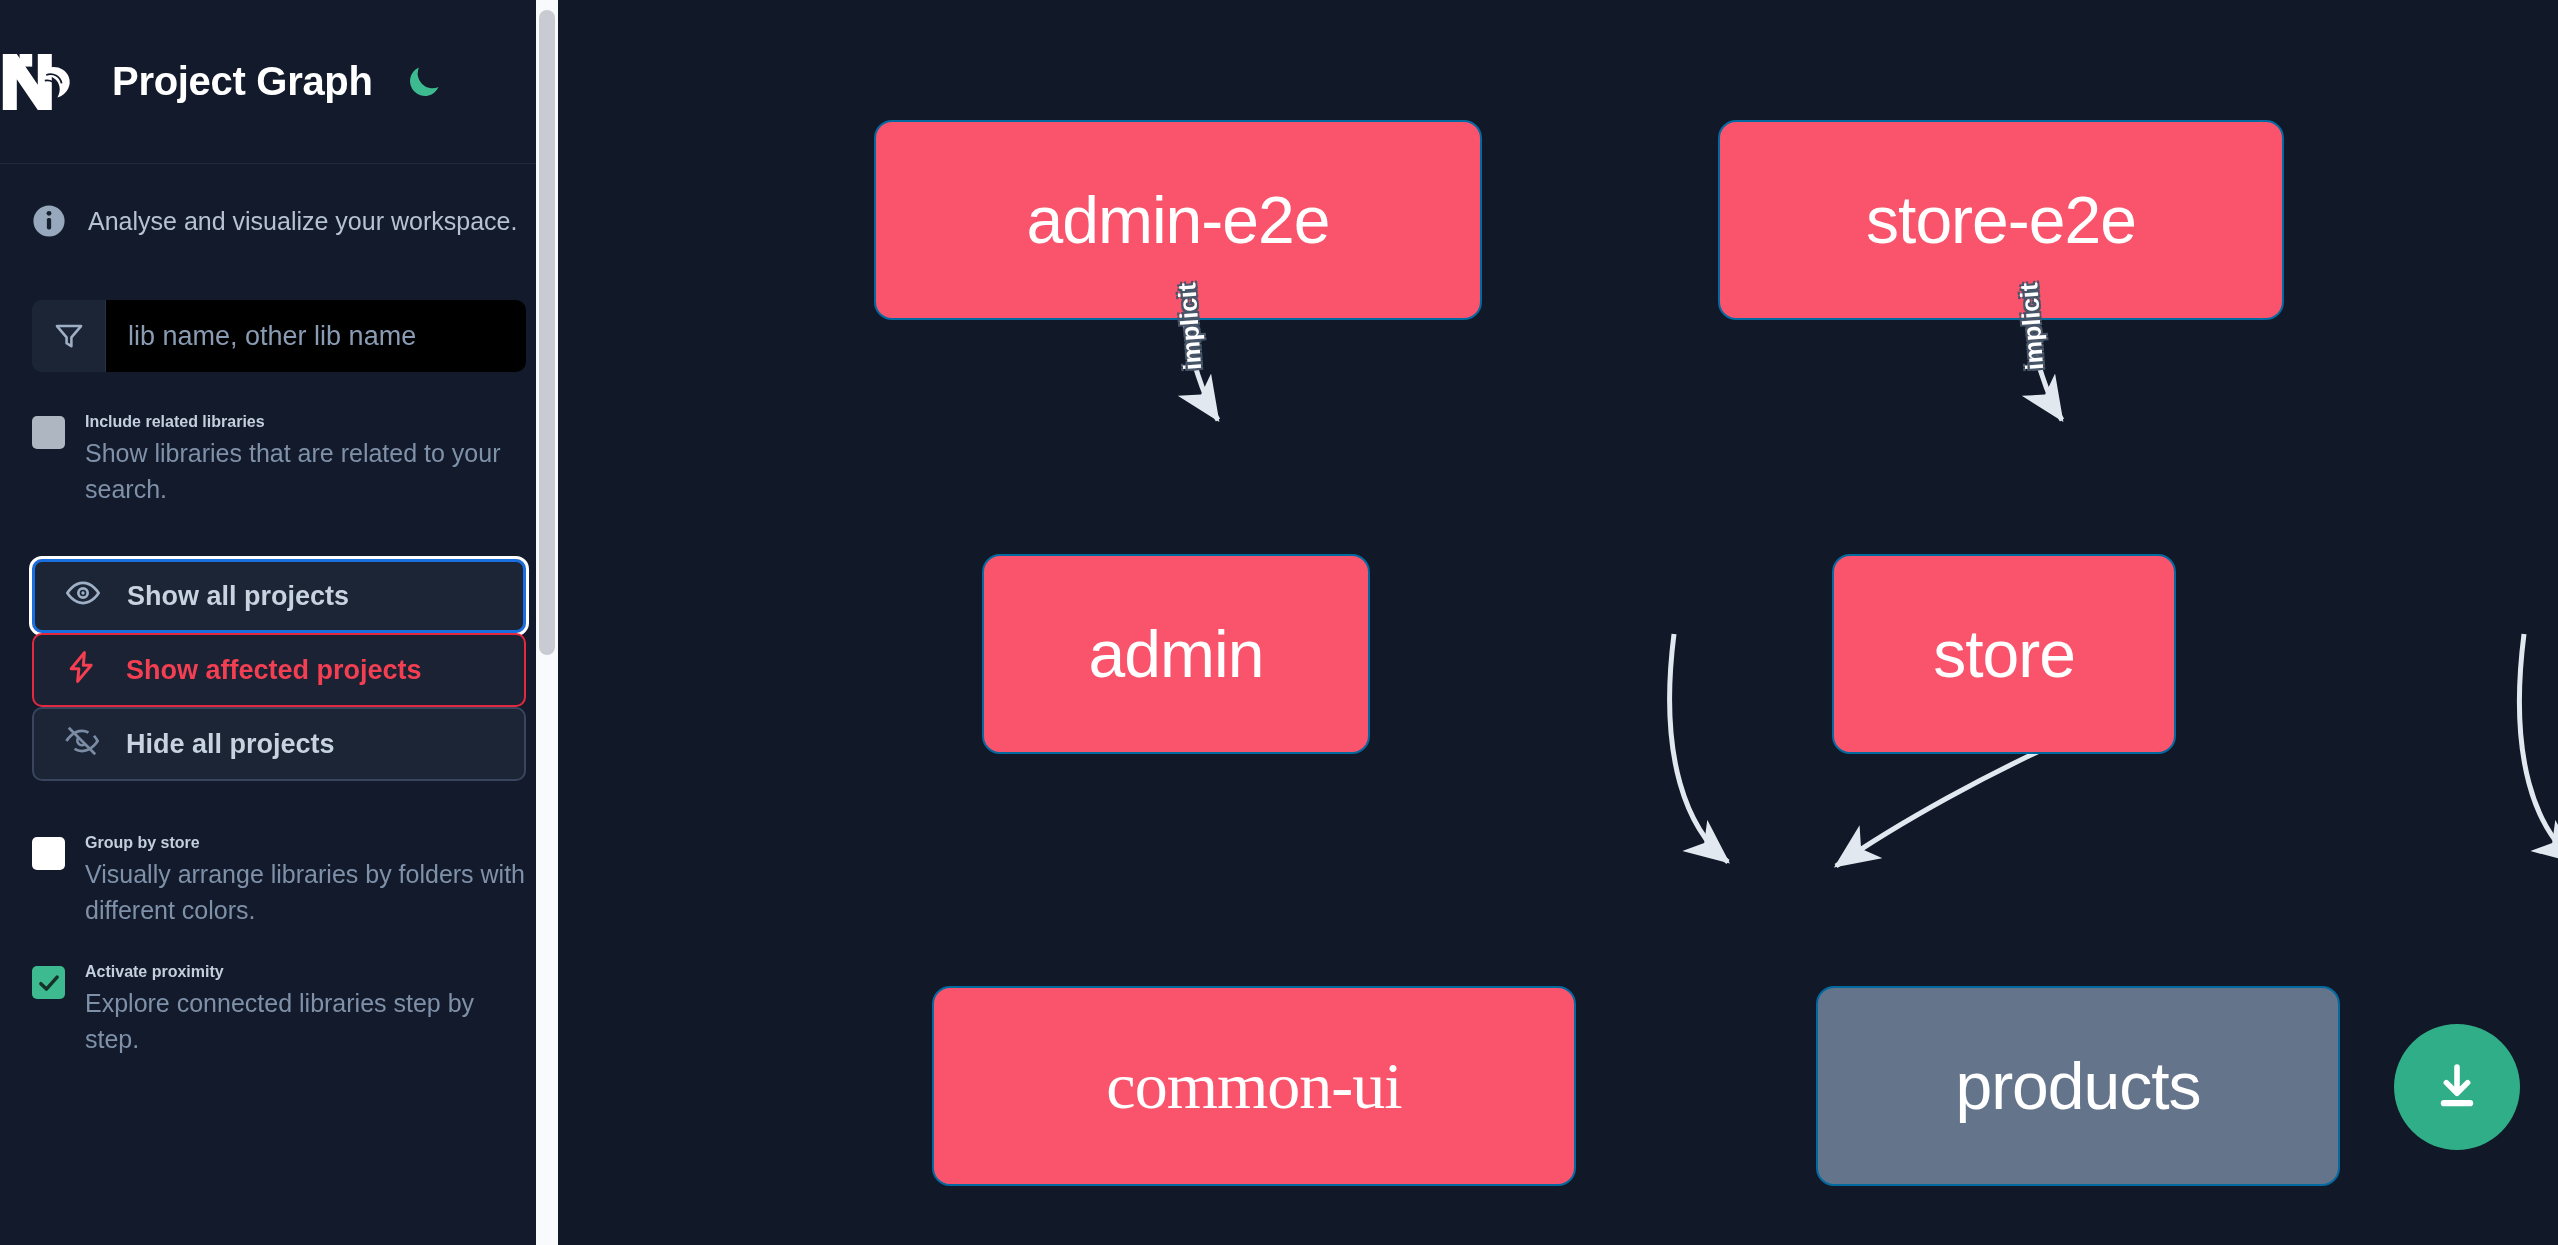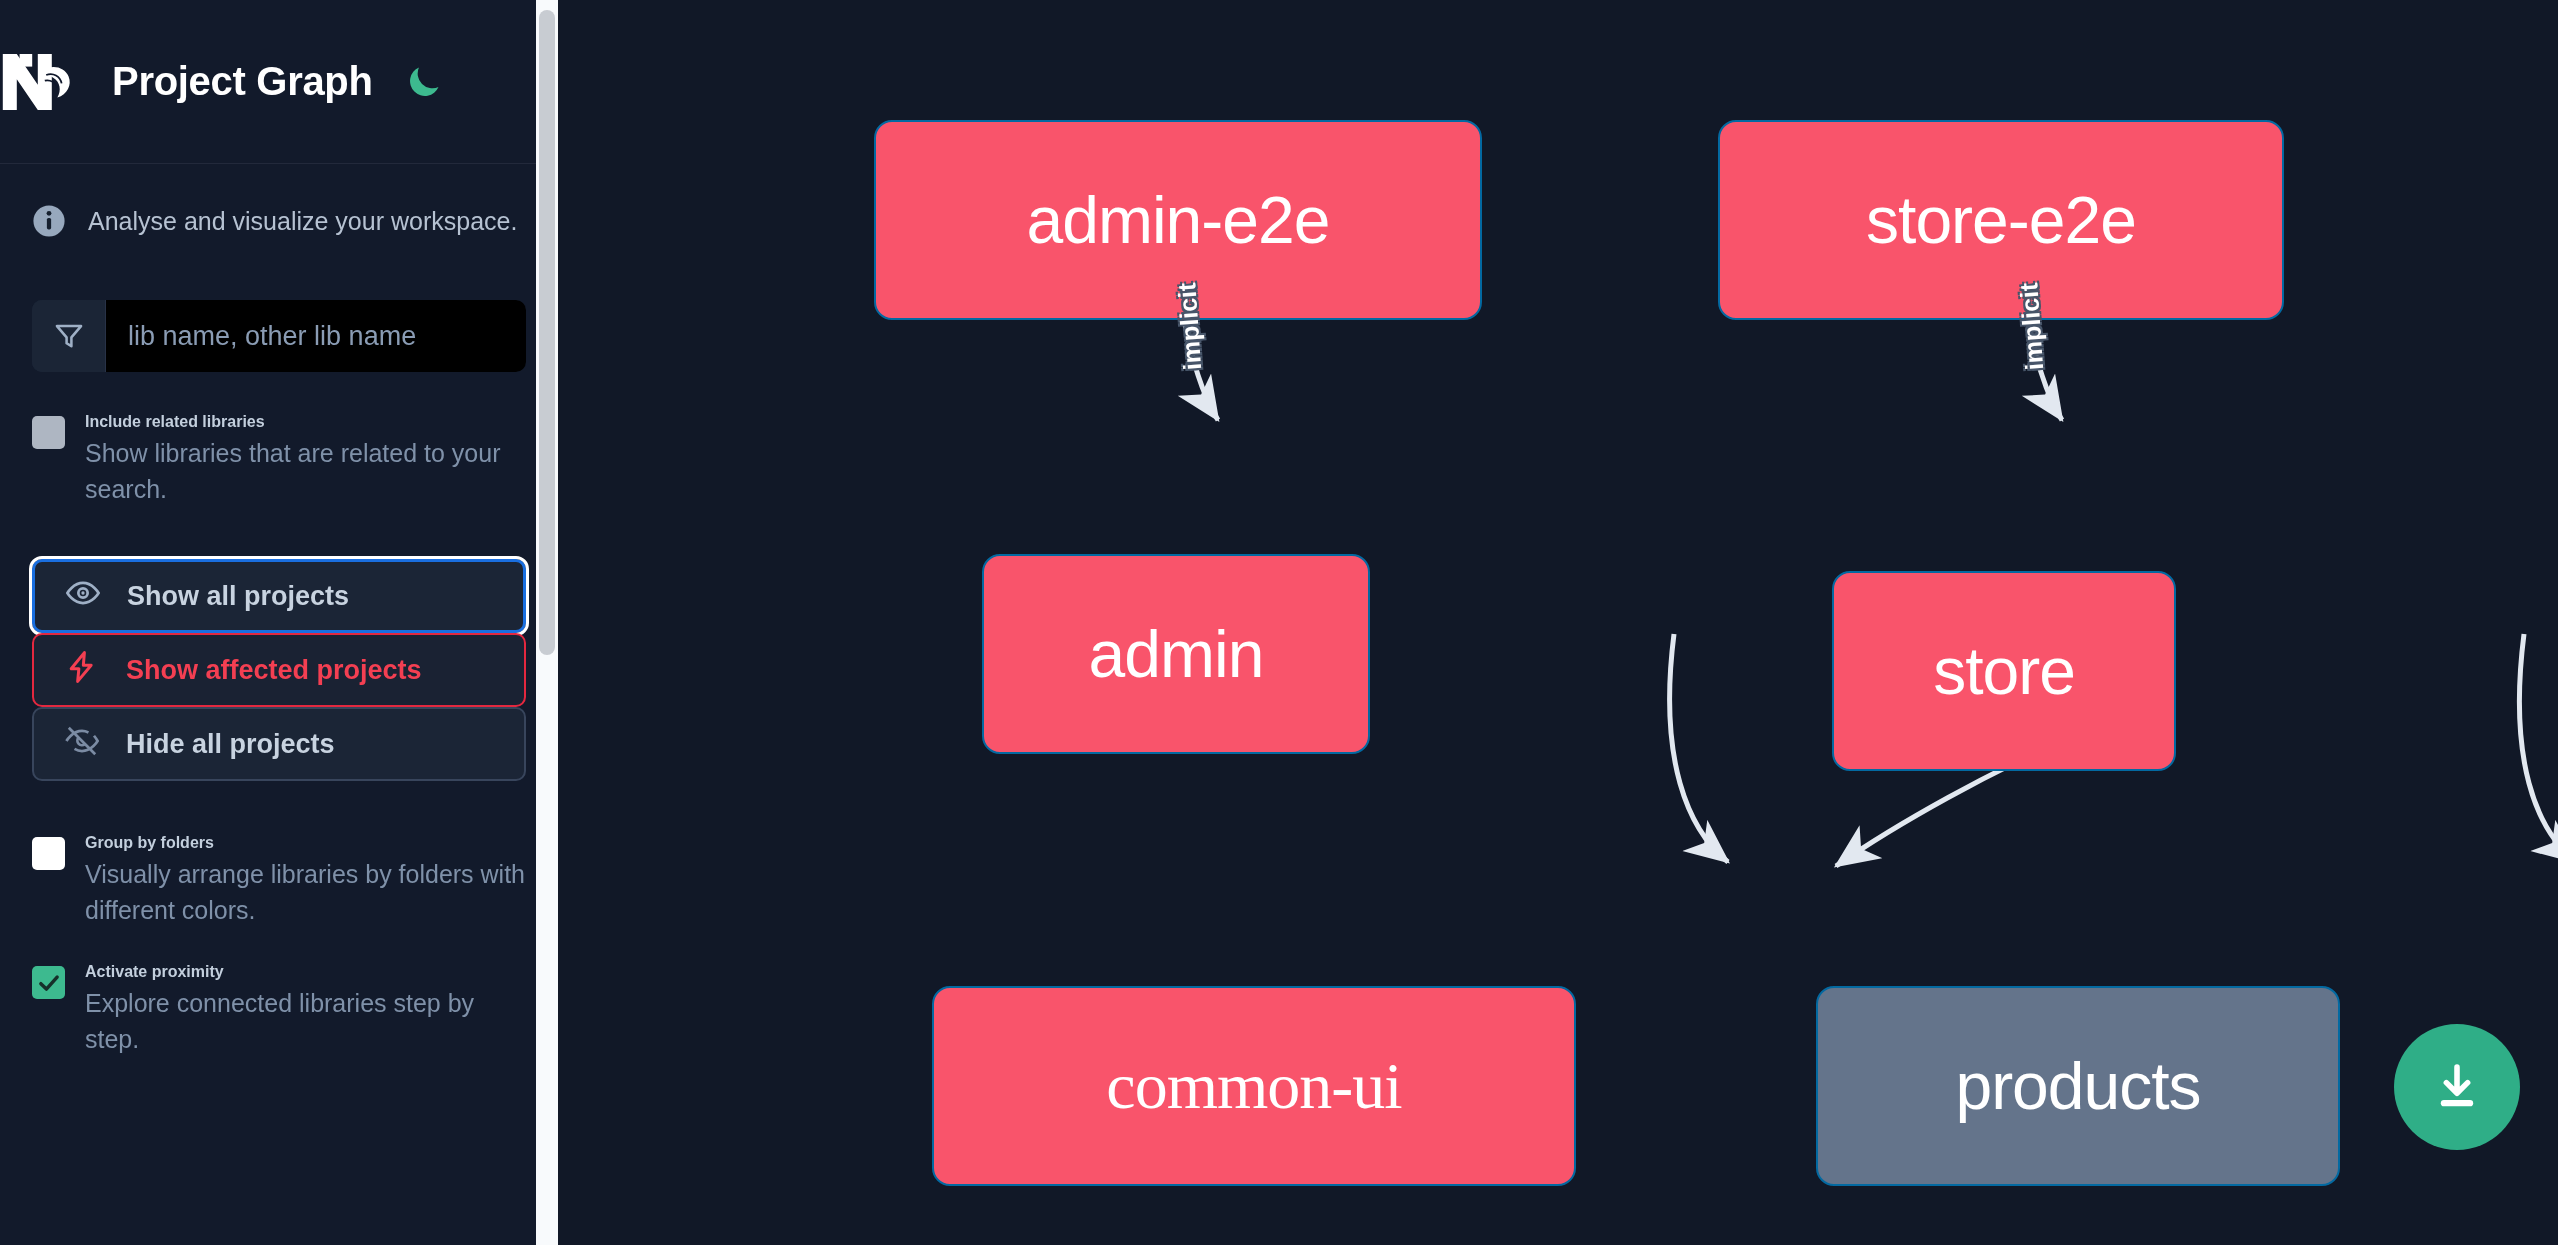--- a/index.html
+++ b/index.html
@@ -285,21 +285,21 @@
             <line x1="3.2" y1="3.2" x2="20.8" y2="20.8" stroke="#7b8ba3" stroke-width="1.8"></line>
           </svg>
         </span>
         <span>Hide all projects</span>
       </button>
     </div>
 
     <div class="opt-row" style="margin-top:52px;">
       <span class="cb white"></span>
       <span class="opt-text">
-        <span class="opt-label">Group by folders</span>
+        <span class="opt-label">Group by store</span>
         <span class="opt-desc" style="display:block;">Visually arrange libraries by folders with different colors.</span>
       </span>
     </div>
 
     <div class="opt-row tight">
       <span class="cb green">
         <svg class="tick" viewBox="0 0 24 24" width="26" height="26" aria-hidden="true">
           <path fill="none" stroke="#16302a" stroke-width="3.2" stroke-linecap="round" stroke-linejoin="round" d="M4.5 12.6 9.6 17.6 19.5 6.6"></path>
         </svg>
       </span>
@@ -339,21 +339,21 @@
     </div>
 
     <div class="node" style="left:1160px; top:120px; width:566px; height:200px; background:#f9546b;">
       <span>store-e2e</span>
     </div>
 
     <div class="node" style="left:424px; top:554px; width:388px; height:200px; background:#f9546b;">
       <span>admin</span>
     </div>
 
-    <div class="node" style="left:1274px; top:571px; width:344px; height:200px; background:#f9546b;">
+    <div class="node" style="left:1274px; top:554px; width:344px; height:200px; background:#f9546b;">
       <span>store</span>
     </div>
 
     <div class="node" style="left:374px; top:986px; width:644px; height:200px; background:#f9546b;font-family:Liberation Serif, serif;">
       <span>common-ui</span>
     </div>
 
     <div class="node" style="left:1258px; top:986px; width:524px; height:200px; background:#64748b;">
       <span>products</span>
     </div>

